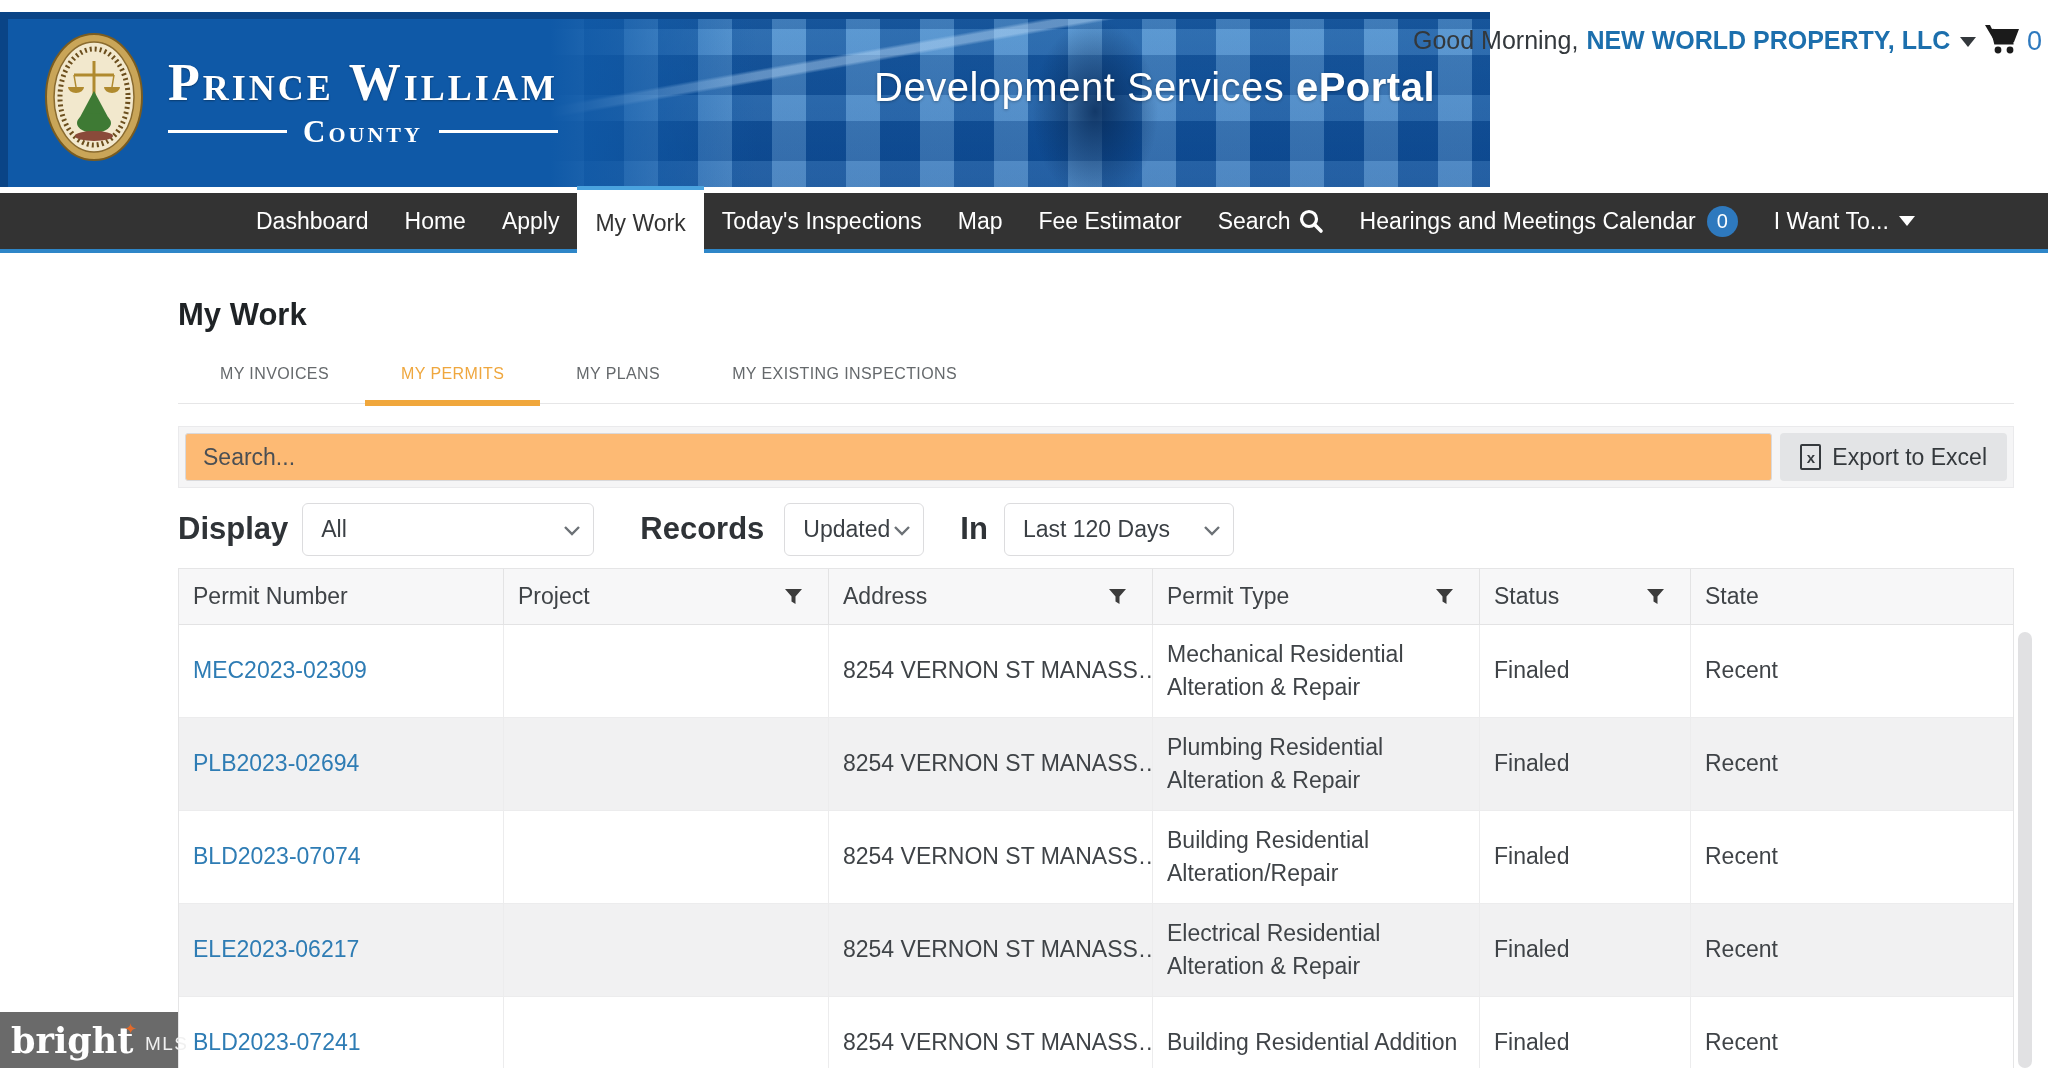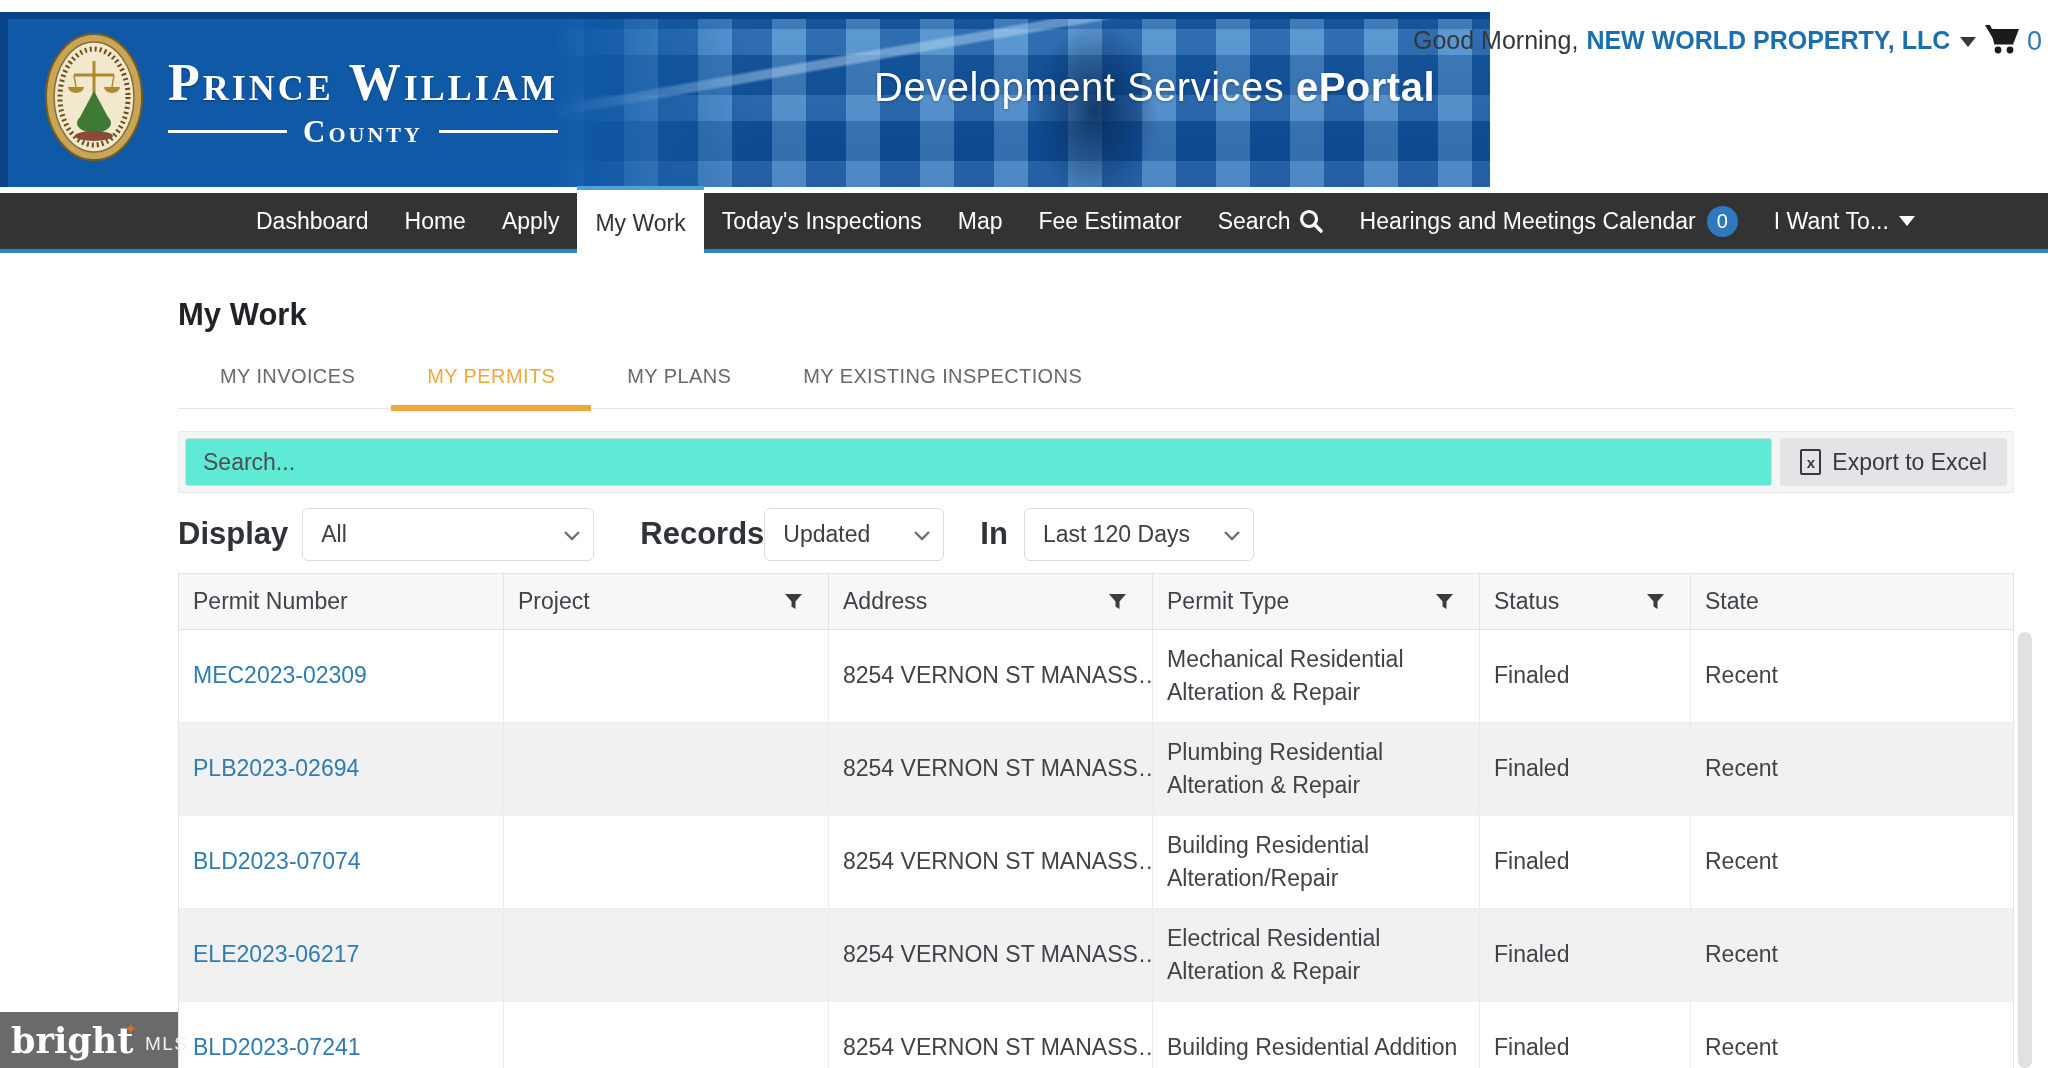--- a/index.html
+++ b/index.html
@@ -53,45 +53,45 @@
     display:inline-flex; align-items:center; justify-content:center; font-size:20px; margin-left:11px; }
   .nav-caret { display:inline-block; width:0; height:0; border-left:8px solid transparent;
     border-right:8px solid transparent; border-top:10px solid #fff; margin-left:10px; }
   .nav-search-icon { margin-left:7px; display:inline-flex; }
 
   
   .content { position:absolute; top:257px; left:178px; width:1836px; z-index:2; }
   .page-title { font-size:31px; font-weight:bold; color:#1f2326; margin-top:40px; }
 
   .tabs { display:flex; margin-top:32px; border-bottom:1px solid #e6e6e7; padding-left:6px; }
-  .tab { font-size:20px; color:#65696c; padding:0 36px 17px; letter-spacing:.4px; cursor:pointer;
+  .tab { font-size:16px; color:#65696c; padding:0 36px 17px; letter-spacing:.4px; cursor:pointer;
     white-space:nowrap; }
   .tab.active { color:#efa73e; border-bottom:6px solid #f0a73c; margin-bottom:-3px; }
 
   .toolbar { margin-top:22px; background:#f5f5f6; border:1px solid #eaeaec; display:flex;
     padding:6px; height:62px; }
   .search-input { flex:1; border:1px solid #d9d9db; border-radius:3px; font-size:23px;
-    padding:0 17px; color:#333; background:#5eead4; outline:none;
+    padding:0 17px; color:#333; background:#fdba74; outline:none;
     font-family:"Liberation Sans", sans-serif; }
   .search-input::placeholder { color:#4a4f54; opacity:1; }
   .export-btn { margin-left:8px; background:#e3e4e6; border:none; border-radius:4px;
     display:flex; align-items:center; font-size:23px; color:#35393d; padding:12px 20px; cursor:pointer;
     font-family:"Liberation Sans", sans-serif; white-space:nowrap; }
   .excel-icon { width:21px; height:26px; border:2px solid #35393d; border-radius:2px;
     display:inline-flex; align-items:center; justify-content:center; margin-right:11px; }
   .excel-icon::before { content:"x"; font-size:15px; font-weight:bold; line-height:1; }
 
   .filters { display:flex; align-items:center; margin-top:14px; height:54px; }
   .filter-label { font-weight:bold; font-size:31px; color:#2f3337; white-space:nowrap; }
   .dropdown { display:flex; align-items:center; justify-content:space-between; background:#fff;
     border:1px solid #dcdcde; border-radius:6px; height:53px; padding:0 12px 0 18px;
     font-size:23px; color:#3a3f44; cursor:pointer; white-space:nowrap; }
   .dd-display { width:292px; margin-left:14px; }
   .lbl-records { margin-left:46px; }
-  .dd-records { width:180px; margin-left:0; }
+  .dd-records { width:140px; margin-left:20px; }
   .lbl-in { margin-left:36px; }
   .dd-in { width:230px; margin-left:16px; }
 
   
   .grid { margin-top:12px; border:1px solid #e5e5e6; border-bottom:none; }
   .thead { display:flex; background:#f7f7f8; height:56px; border-bottom:1px solid #e3e3e4; }
   .th { display:flex; align-items:center; padding-left:14px; padding-right:10px; font-size:23px;
     color:#3f4347; border-right:1px solid #e3e3e4; }
   .th:last-child { border-right:none; }
   .funnel { margin-left:auto; margin-right:16px; display:inline-flex; cursor:pointer; }

